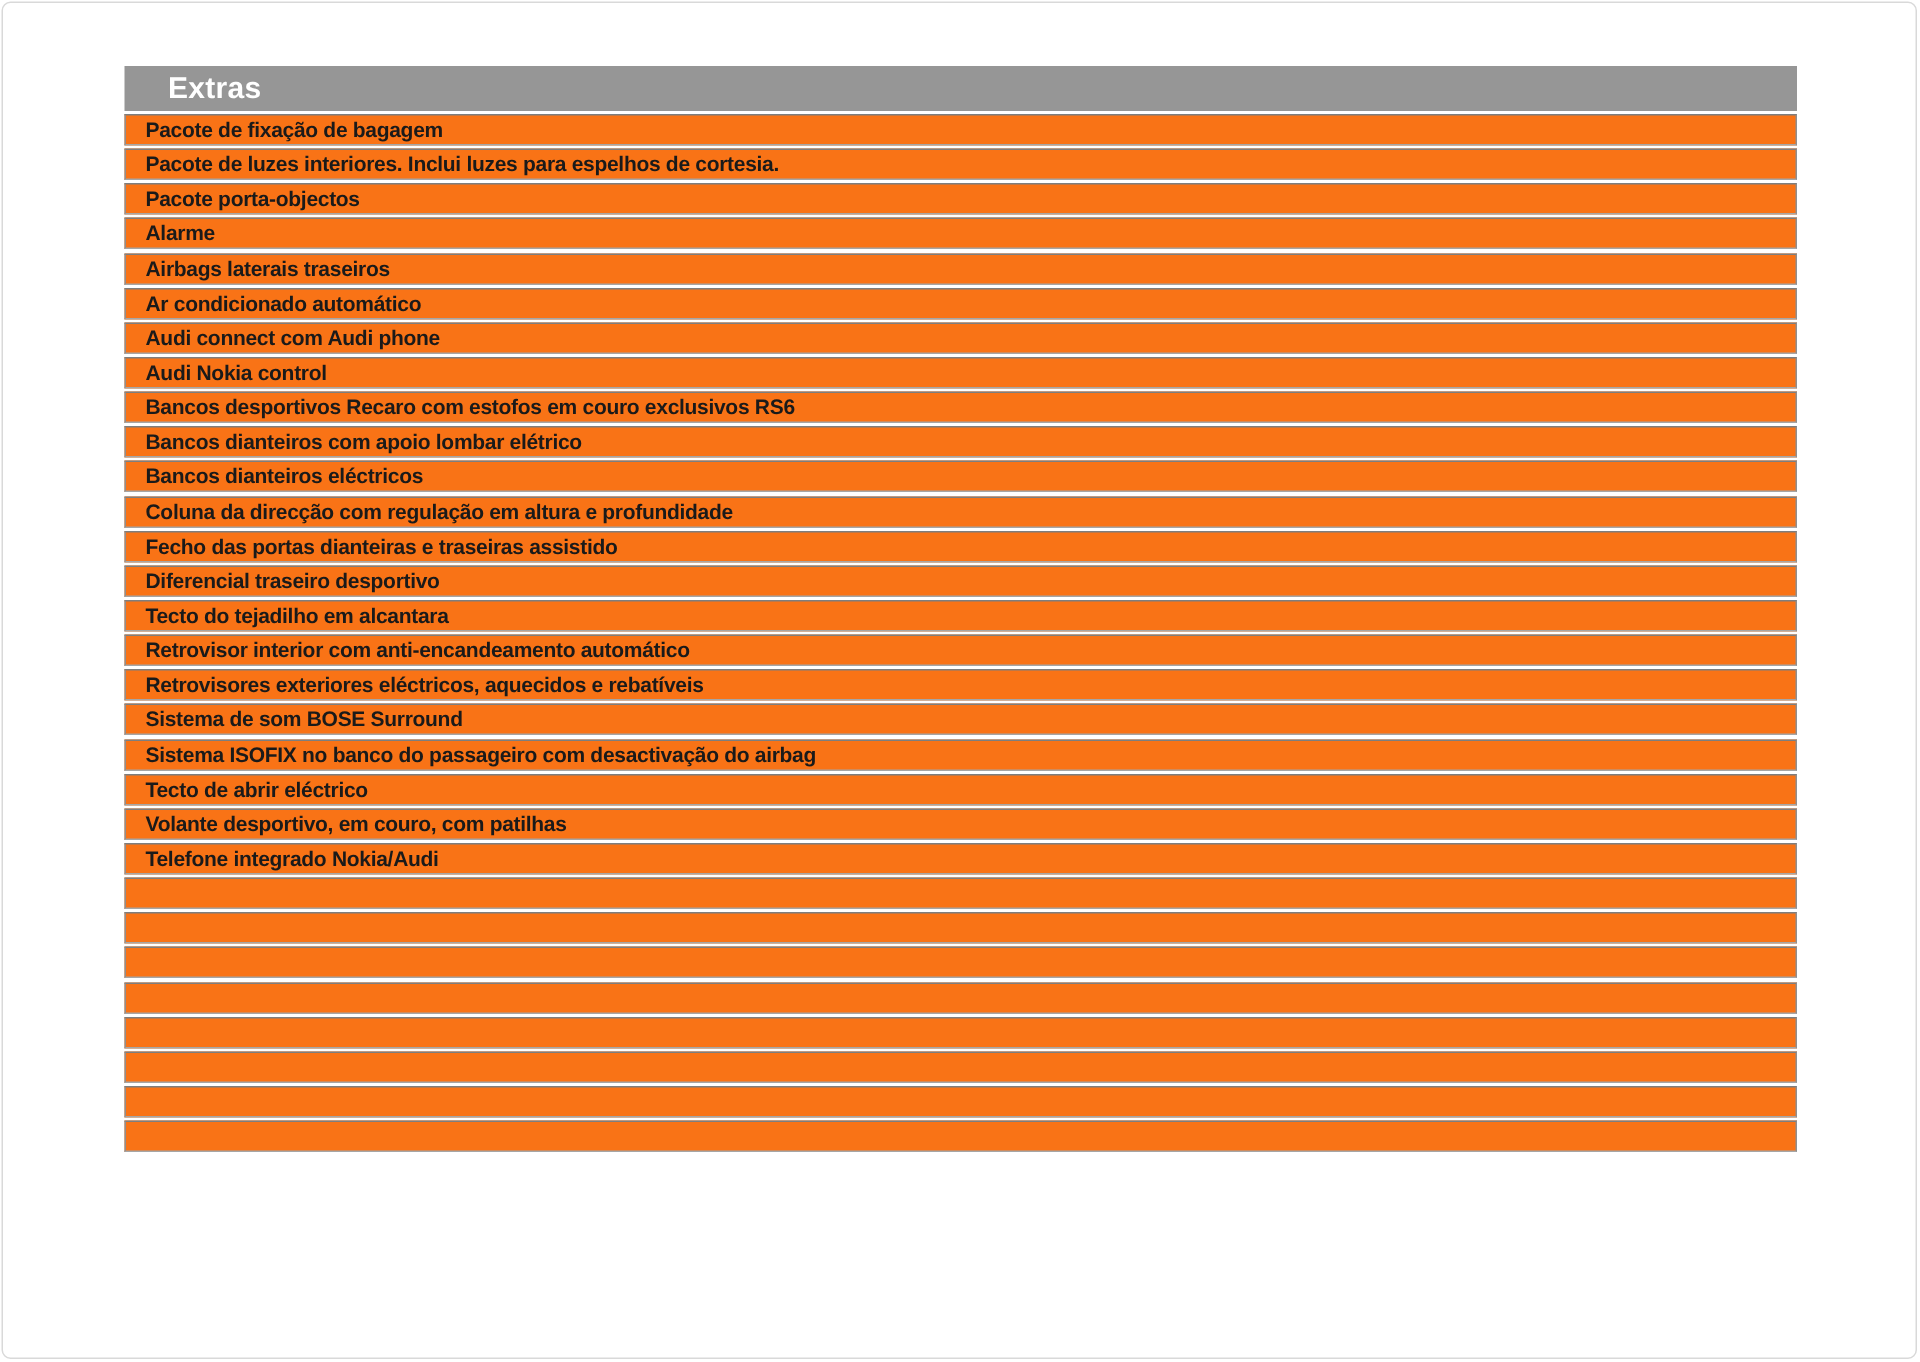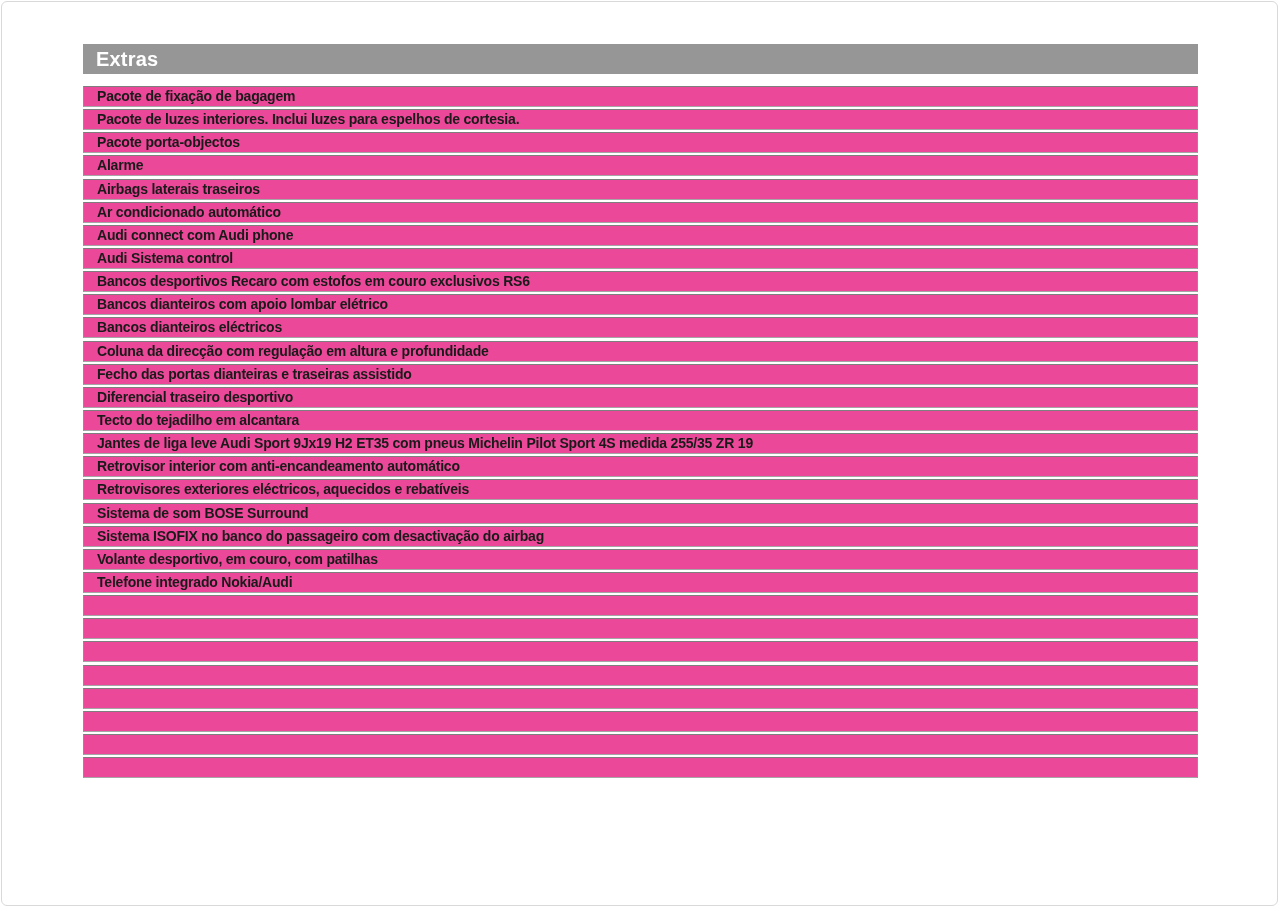--- a/index.html
+++ b/index.html
@@ -20,40 +20,40 @@
   }
   .extras-table {
     position: absolute;
     left: 81px;
     top: 42px;
     width: 1115px;
   }
   .table-header {
     height: 30px;
     background: var(--header-bg, #969696);
-    margin-bottom: 12px;
+    margin-bottom: 2px;
     display: flex;
     align-items: center;
-    padding-left: 13px;
+    padding-left: 29px;
   }
   .table-header-label {
     color: var(--header-text, #ffffff);
     font-size: 20px;
     font-weight: bold;
     letter-spacing: 0.2px;
   }
   .table-row {
     height: 21px;
     line-height: 19px;
     border: 1px solid var(--row-border, #8f8f8f);
     border-top-color: #7e7e7e;
     border-bottom-color: #a6a6a6;
     margin-bottom: 2.15px;
     padding-left: 13px;
-    background: #ec4899;
+    background: #f97316;
     font-size: 14px;
     font-weight: bold;
     color: var(--row-text, #1a1a1a);
     letter-spacing: -0.2px;
     white-space: nowrap;
     overflow: hidden;
   }
   .table-row.empty { color: transparent; }
 </style>
 </head>
@@ -65,33 +65,33 @@
       <span class="table-header-label">Extras</span>
     </div>
     <div id="table-body">
         <div class="table-row">Pacote de fixação de bagagem</div>
         <div class="table-row">Pacote de luzes interiores. Inclui luzes para espelhos de cortesia.</div>
         <div class="table-row">Pacote porta-objectos</div>
         <div class="table-row">Alarme</div>
         <div class="table-row">Airbags laterais traseiros</div>
         <div class="table-row">Ar condicionado automático</div>
         <div class="table-row">Audi connect com Audi phone</div>
-        <div class="table-row">Audi Sistema control</div>
+        <div class="table-row">Audi Nokia control</div>
         <div class="table-row">Bancos desportivos Recaro com estofos em couro exclusivos RS6</div>
         <div class="table-row">Bancos dianteiros com apoio lombar elétrico</div>
         <div class="table-row">Bancos dianteiros eléctricos</div>
         <div class="table-row">Coluna da direcção com regulação em altura e profundidade</div>
         <div class="table-row">Fecho das portas dianteiras e traseiras assistido</div>
         <div class="table-row">Diferencial traseiro desportivo</div>
         <div class="table-row">Tecto do tejadilho em alcantara</div>
-        <div class="table-row">Jantes de liga leve Audi Sport 9Jx19 H2 ET35 com pneus Michelin Pilot Sport 4S medida 255/35 ZR 19</div>
         <div class="table-row">Retrovisor interior com anti-encandeamento automático</div>
         <div class="table-row">Retrovisores exteriores eléctricos, aquecidos e rebatíveis</div>
         <div class="table-row">Sistema de som BOSE Surround</div>
         <div class="table-row">Sistema ISOFIX no banco do passageiro com desactivação do airbag</div>
+        <div class="table-row">Tecto de abrir eléctrico</div>
         <div class="table-row">Volante desportivo, em couro, com patilhas</div>
         <div class="table-row">Telefone integrado Nokia/Audi</div>
         <div class="table-row empty"></div>
         <div class="table-row empty"></div>
         <div class="table-row empty"></div>
         <div class="table-row empty"></div>
         <div class="table-row empty"></div>
         <div class="table-row empty"></div>
         <div class="table-row empty"></div>
         <div class="table-row empty"></div>

